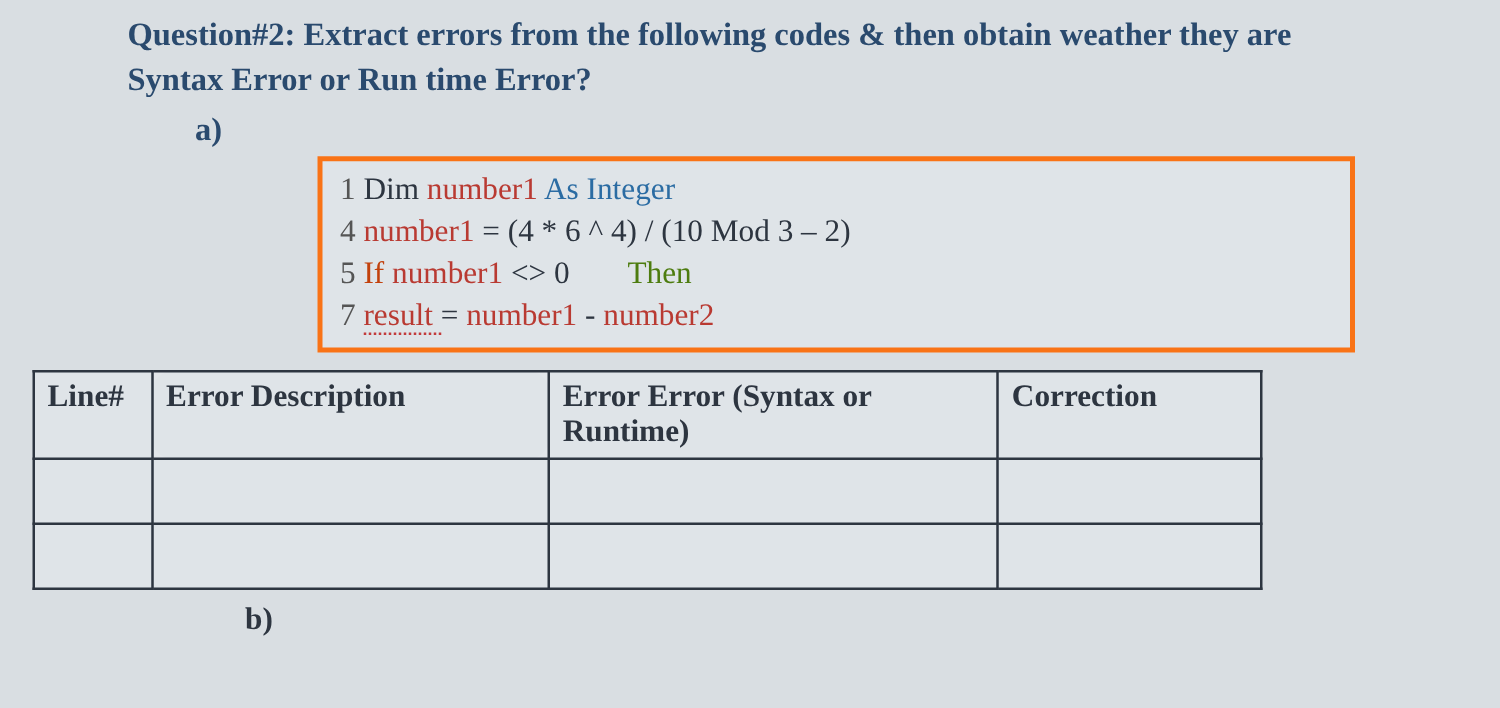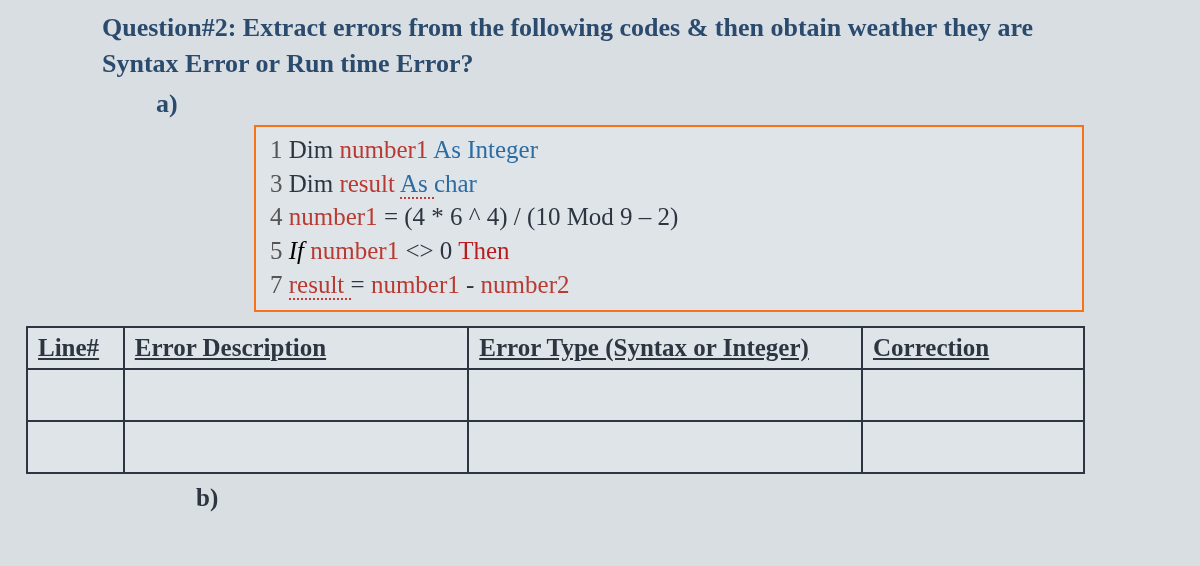--- a/index.html
+++ b/index.html
@@ -29,53 +29,52 @@
   .part-label {
     font-size: 26px;
     font-weight: bold;
     color: #2a4a6e;
     margin-left: 140px;
     margin-top: 2px;
   }
   .code-box {
     margin: 6px 0 14px 238px;
     width: 830px;
-    border: 2px solid #f97316;
+    border: 4px solid #f97316;
     background: #dfe4e8;
     padding: 6px 14px 8px 14px;
     box-sizing: border-box;
     font-size: 25px;
     line-height: 1.35;
     color: #2d3540;
   }
   .code-line {
     white-space: pre;
     font-family: "Times New Roman", Times, serif;
   }
   .ln { color: #555; }
   .kw-dim { color: #2d3540; }
   .kw-as { color: #2b6ca3; border-bottom: 2px dotted #c23b3b; }
   .kw-as-plain { color: #2b6ca3; }
-  .kw-if { color: #000000; font-style: italic; }
-  .kw-then { color: #b91c1c; }
+  .kw-if { color: #c2410c; }
+  .kw-then { color: #4d7c0f; margin-left: 40px; }
   .kw-int { color: #2b6ca3; }
   .ident-red { color: #b93a32; }
   .plain { color: #2d3540; }
   .op { color: #2d3540; }
   .underline-wavy {
     border-bottom: 2px dotted #c23b3b;
   }
   table.err {
     border-collapse: collapse;
-    width: 1059px;
+    width: 984px;
     margin: 0 0 0 10px;
     font-size: 25px;
     color: #2d3540;
     background: #e2e6ea;
-    text-decoration: underline;
   }
   table.err th, table.err td {
     border: 2px solid #2d3540;
     padding: 6px 10px;
     text-align: left;
     font-weight: bold;
     vertical-align: top;
     background: #dfe4e8;
   }
   table.err td { font-weight: normal; height: 38px; }
@@ -95,32 +94,31 @@
 <body>
 
 <div class="page">
 
   <p class="question-heading">Question#2: Extract errors from the following codes &amp; then obtain weather they are Syntax Error or Run time Error?</p>
 
   <div class="part-label">a)</div>
 
   <div class="code-box" id="code-box">
       <div class="code-line"><span class="ln">1 </span><span class="kw-dim">Dim </span><span class="ident-red">number1 </span><span class="kw-as-plain">As </span><span class="kw-int">Integer</span></div>
-      <div class="code-line"><span class="ln">3 </span><span class="kw-dim">Dim </span><span class="ident-red">result </span><span class="kw-as">As </span><span class="kw-int">char</span></div>
-      <div class="code-line"><span class="ln">4 </span><span class="ident-red">number1 </span><span class="plain">= (4 * 6 ^ 4) / (10 Mod 9 – 2)</span></div>
+      <div class="code-line"><span class="ln">4 </span><span class="ident-red">number1 </span><span class="plain">= (4 * 6 ^ 4) / (10 Mod 3 – 2)</span></div>
       <div class="code-line"><span class="ln">5 </span><span class="kw-if">If </span><span class="ident-red">number1 </span><span class="op">&lt;&gt; </span><span class="plain">0 </span><span class="kw-then">Then</span></div>
       <div class="code-line"><span class="ln">7 </span><span class="ident-red underline-wavy">result </span><span class="plain">= </span><span class="ident-red">number1 </span><span class="plain">- </span><span class="ident-red">number2</span></div>
     </div>
 
   <table class="err">
     <thead>
       <tr>
         <th class="col-line">Line#</th>
         <th class="col-desc">Error Description</th>
-        <th class="col-type">Error Type (Syntax or Integer)</th>
+        <th class="col-type">Error Error (Syntax or Runtime)</th>
         <th class="col-corr">Correction</th>
       </tr>
     </thead>
     <tbody id="table-body">
         <tr>
           <td></td>
           <td></td>
           <td></td>
           <td></td>
         </tr>

